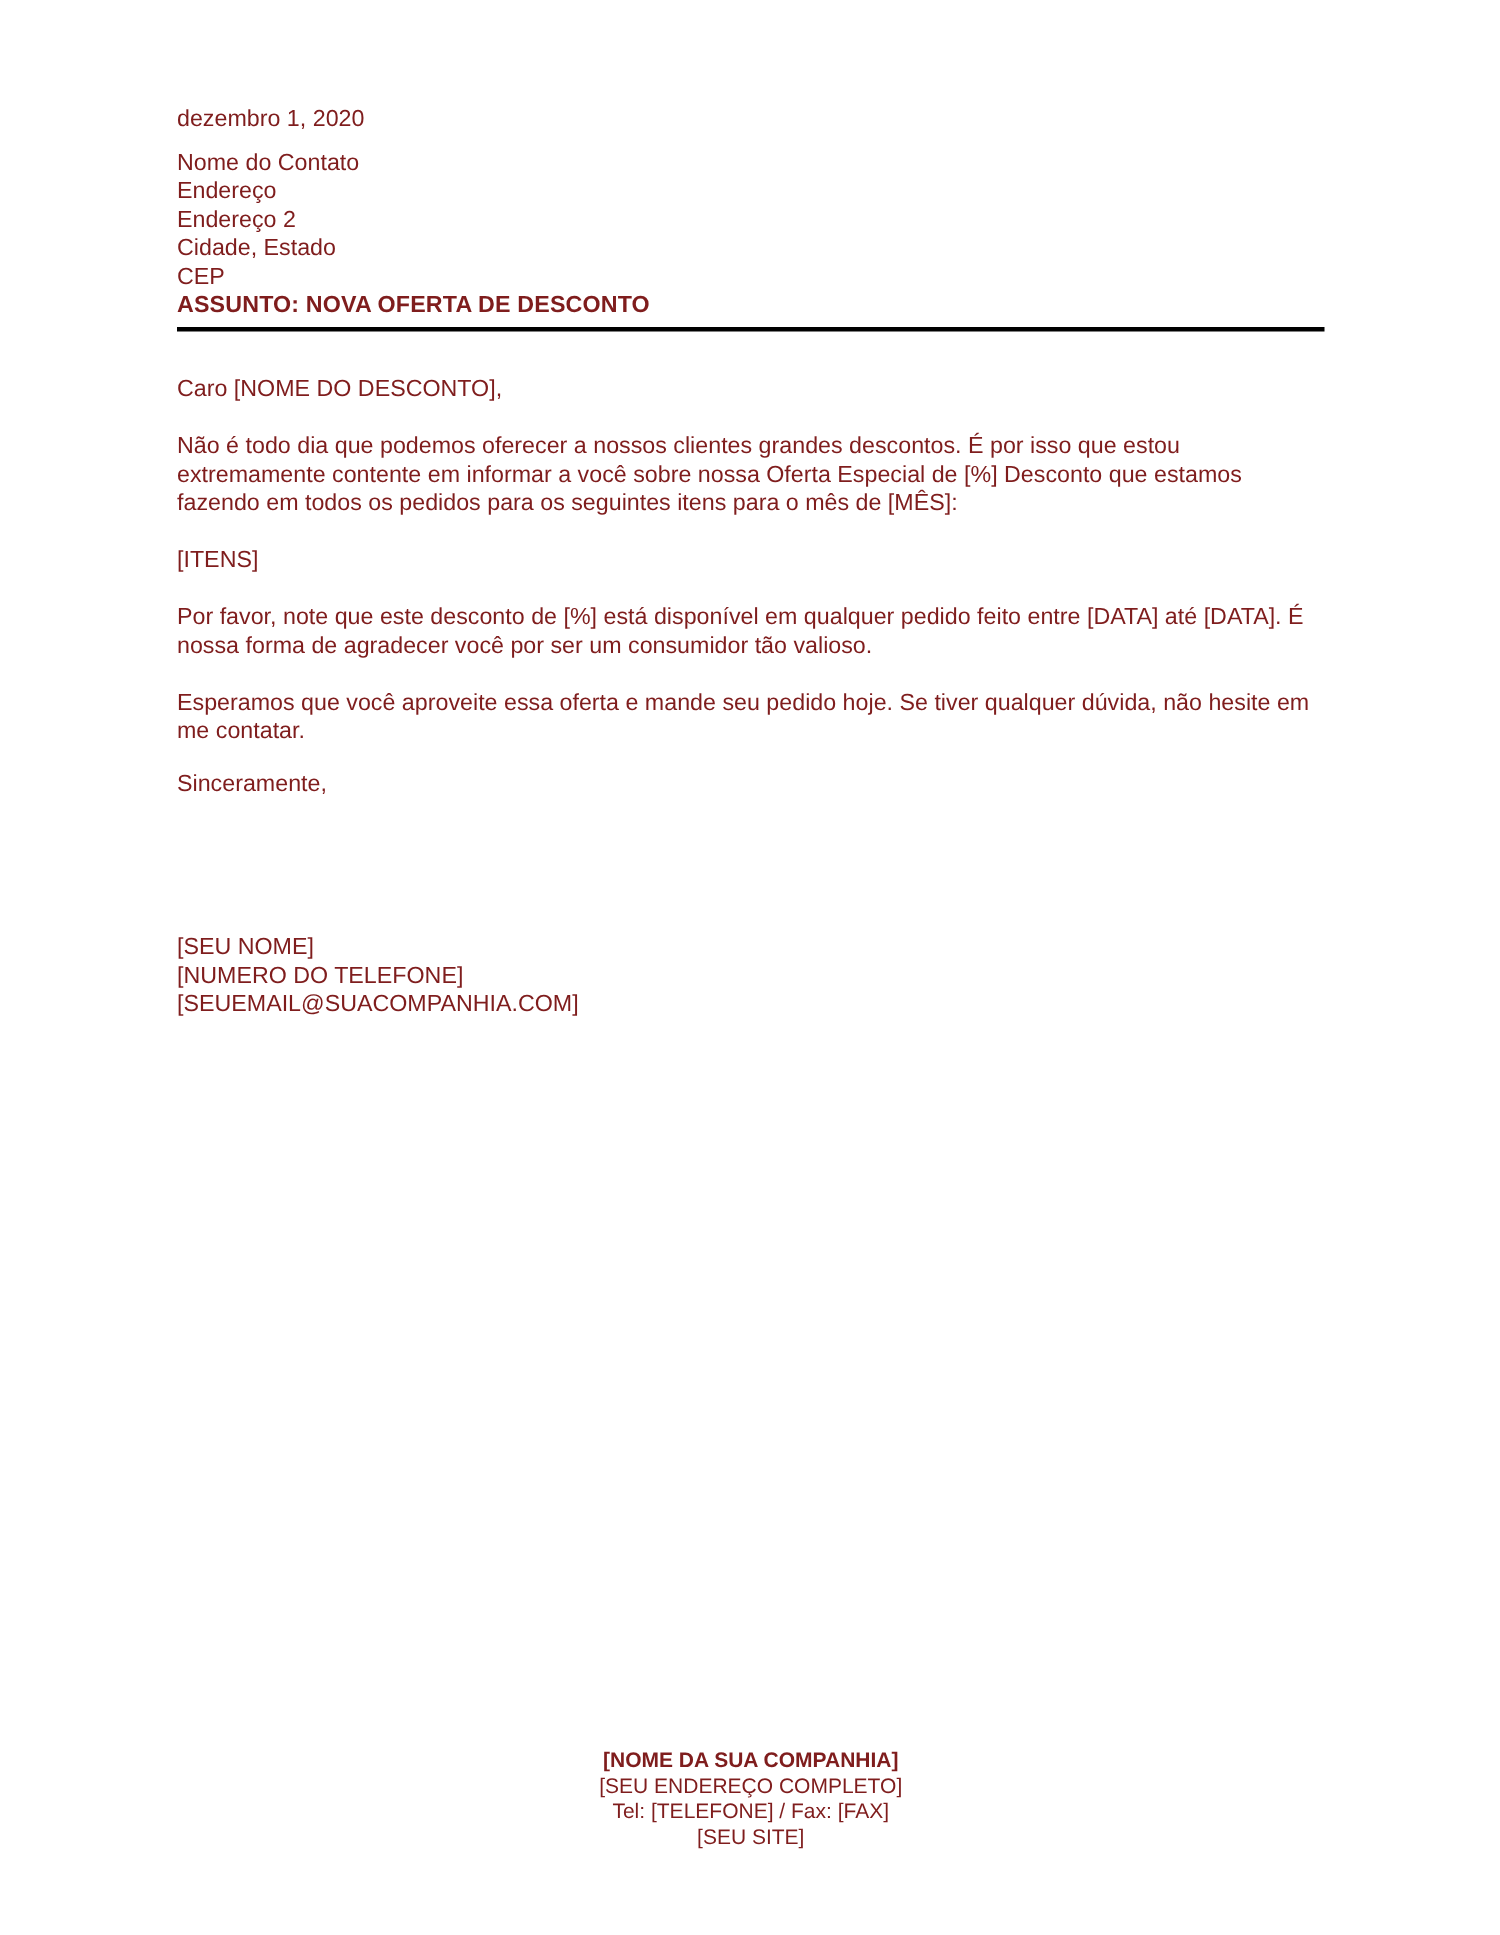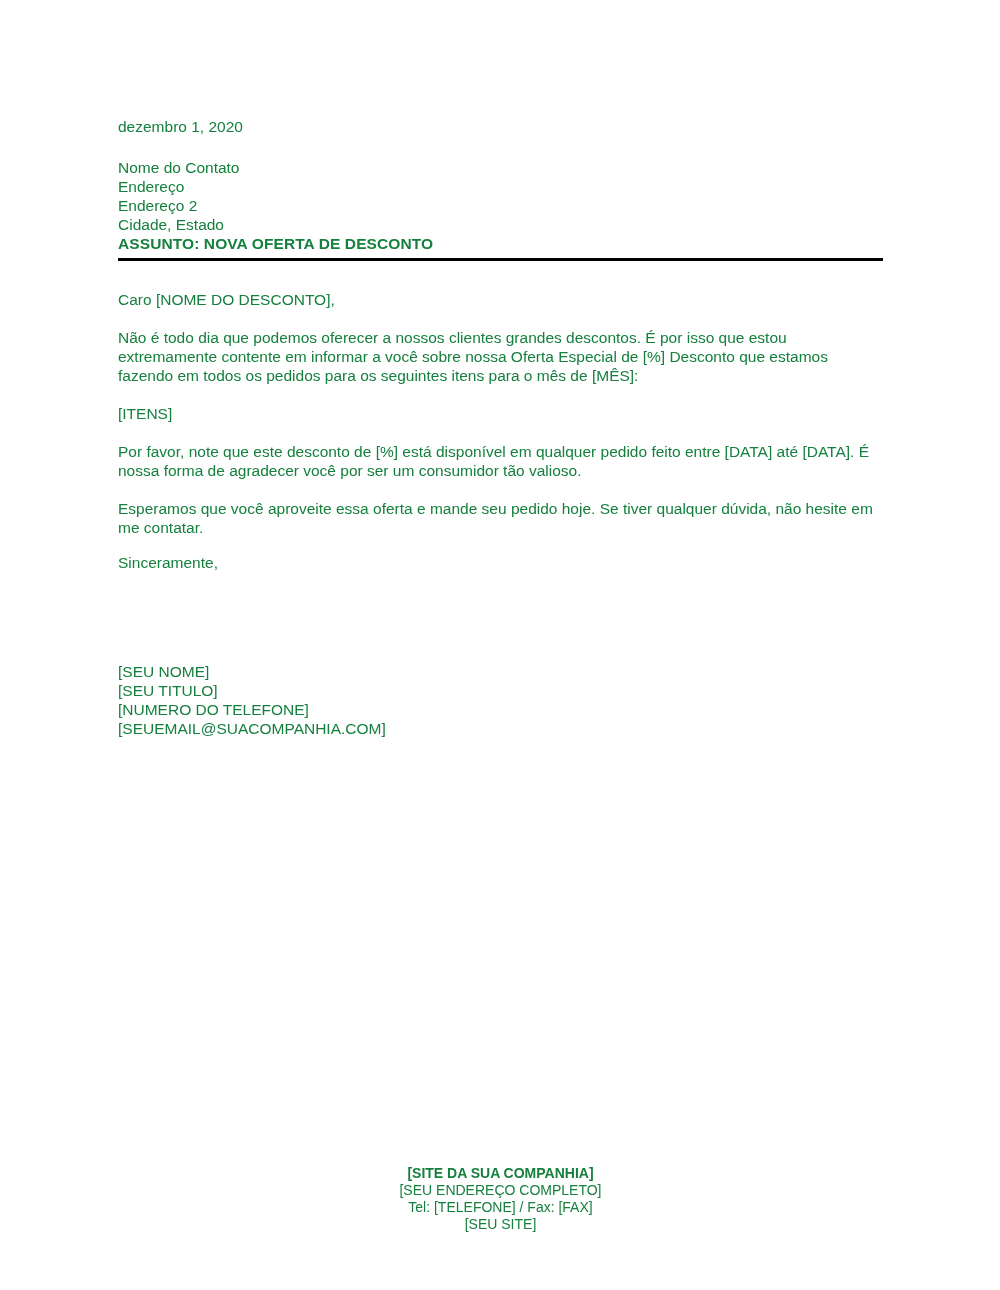--- a/index.html
+++ b/index.html
@@ -3,30 +3,30 @@
 <meta charset="utf-8">
 <style>
   * { margin: 0; padding: 0; box-sizing: border-box; }
   html, body { background: #ffffff; }
   .page {
     position: relative;
     width: 1000px;
     height: 1290px;
     margin: 0 auto;
     background: #ffffff;
-    color: #15803d;
+    color: #7f1d1d;
     font-family: "Liberation Sans", "DejaVu Sans", sans-serif;
     font-size: 15.5px;
     line-height: 19px;
-    padding: 117px 117px 0 118px;
+    padding: 70px 117px 0 118px;
     display: flex;
     flex-direction: column;
     overflow: hidden;
   }
-  .recipient-block { margin-top: 22px; }
+  .recipient-block { margin-top: 10px; }
   .subject {
     font-weight: bold;
     letter-spacing: 0.1px;
   }
   .rule {
     margin-top: 5px;
     height: 3px;
     background: #000000;
     width: 100%;
   }
@@ -48,44 +48,44 @@
 
 <div class="page">
 
   <div class="date">dezembro 1, 2020</div>
 
   <div class="recipient-block">
     <div>Nome do Contato</div>
     <div>Endereço</div>
     <div>Endereço 2</div>
     <div>Cidade, Estado</div>
+    <div>CEP</div>
   </div>
 
   <div class="subject">ASSUNTO: NOVA OFERTA DE DESCONTO</div>
   <div class="rule"></div>
 
   <div class="salutation">Caro [NOME DO DESCONTO],</div>
 
   <div class="para">Não é todo dia que podemos oferecer a nossos clientes grandes descontos. É por isso que estou extremamente contente em informar a você sobre nossa Oferta Especial de [%] Desconto que estamos fazendo em todos os pedidos para os seguintes itens para o mês de [MÊS]:</div>
 
   <div class="para">[ITENS]</div>
 
   <div class="para">Por favor, note que este desconto de [%] está disponível em qualquer pedido feito entre [DATA] até [DATA]. É nossa forma de agradecer você por ser um consumidor tão valioso.</div>
 
   <div class="para">Esperamos que você aproveite essa oferta e mande seu pedido hoje. Se tiver qualquer dúvida, não hesite em me contatar.</div>
 
   <div class="closing">Sinceramente,</div>
 
   <div class="signature-block">
     <div>[SEU NOME]</div>
-    <div>[SEU TITULO]</div>
     <div>[NUMERO DO TELEFONE]</div>
     <div>[SEUEMAIL@SUACOMPANHIA.COM]</div>
   </div>
 
   <div class="footer">
-    <div class="company">[SITE DA SUA COMPANHIA]</div>
+    <div class="company">[NOME DA SUA COMPANHIA]</div>
     <div>[SEU ENDEREÇO COMPLETO]</div>
     <div>Tel: [TELEFONE] / Fax: [FAX]</div>
     <div>[SEU SITE]</div>
   </div>
 
 </div>
 
 </body></html>

